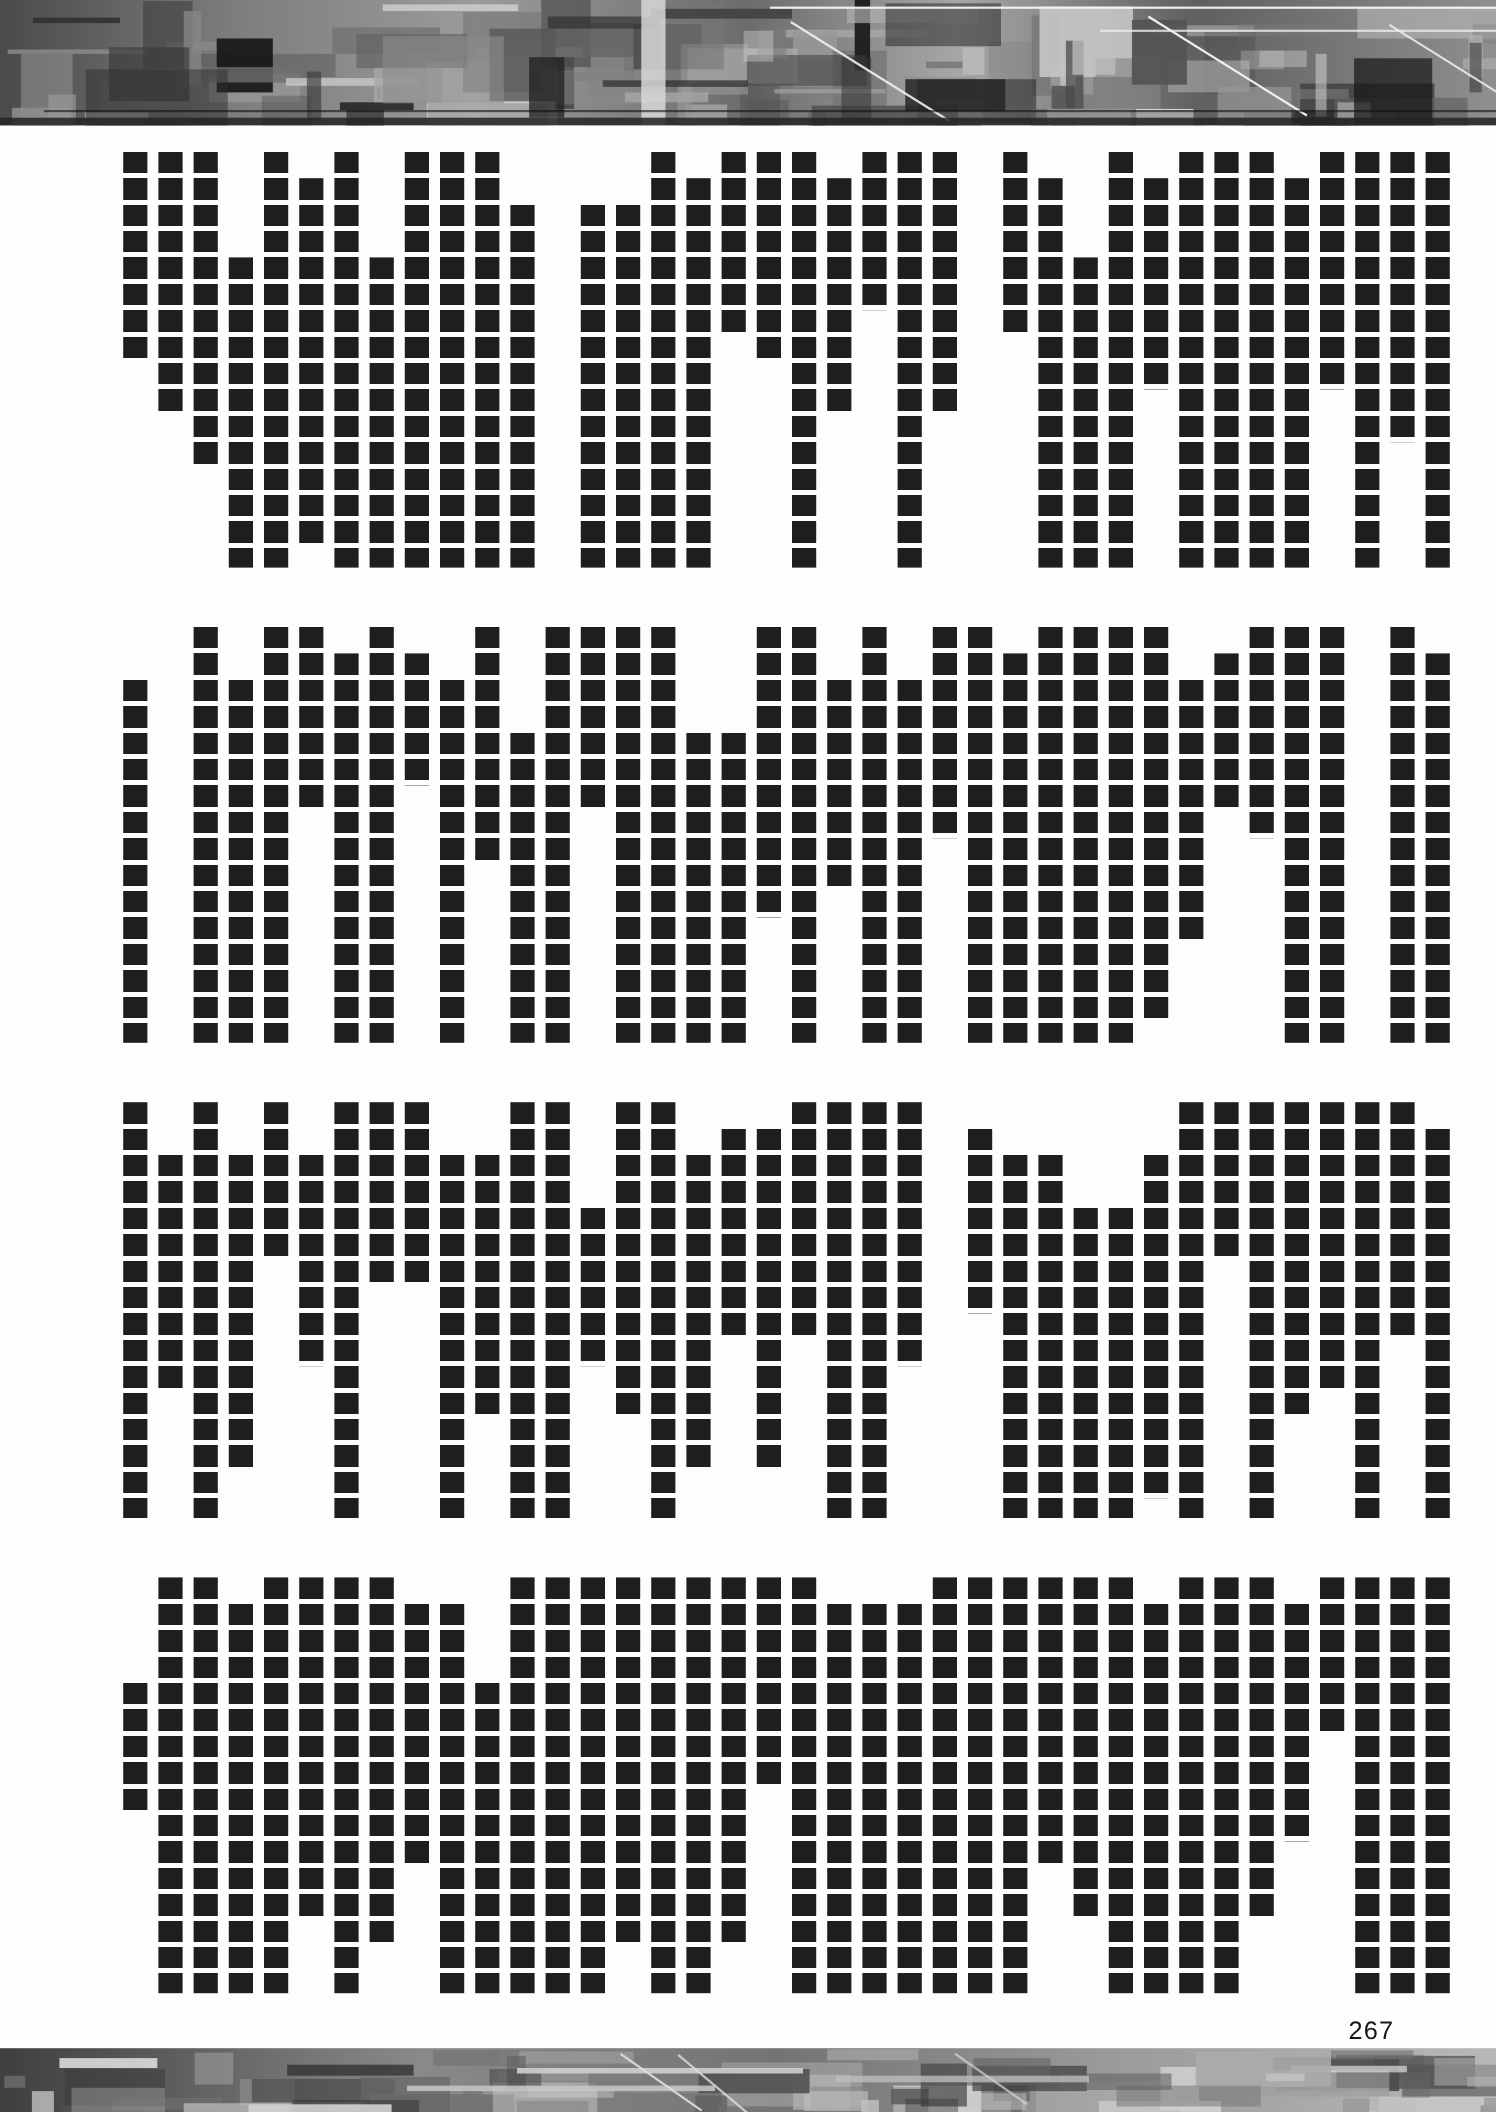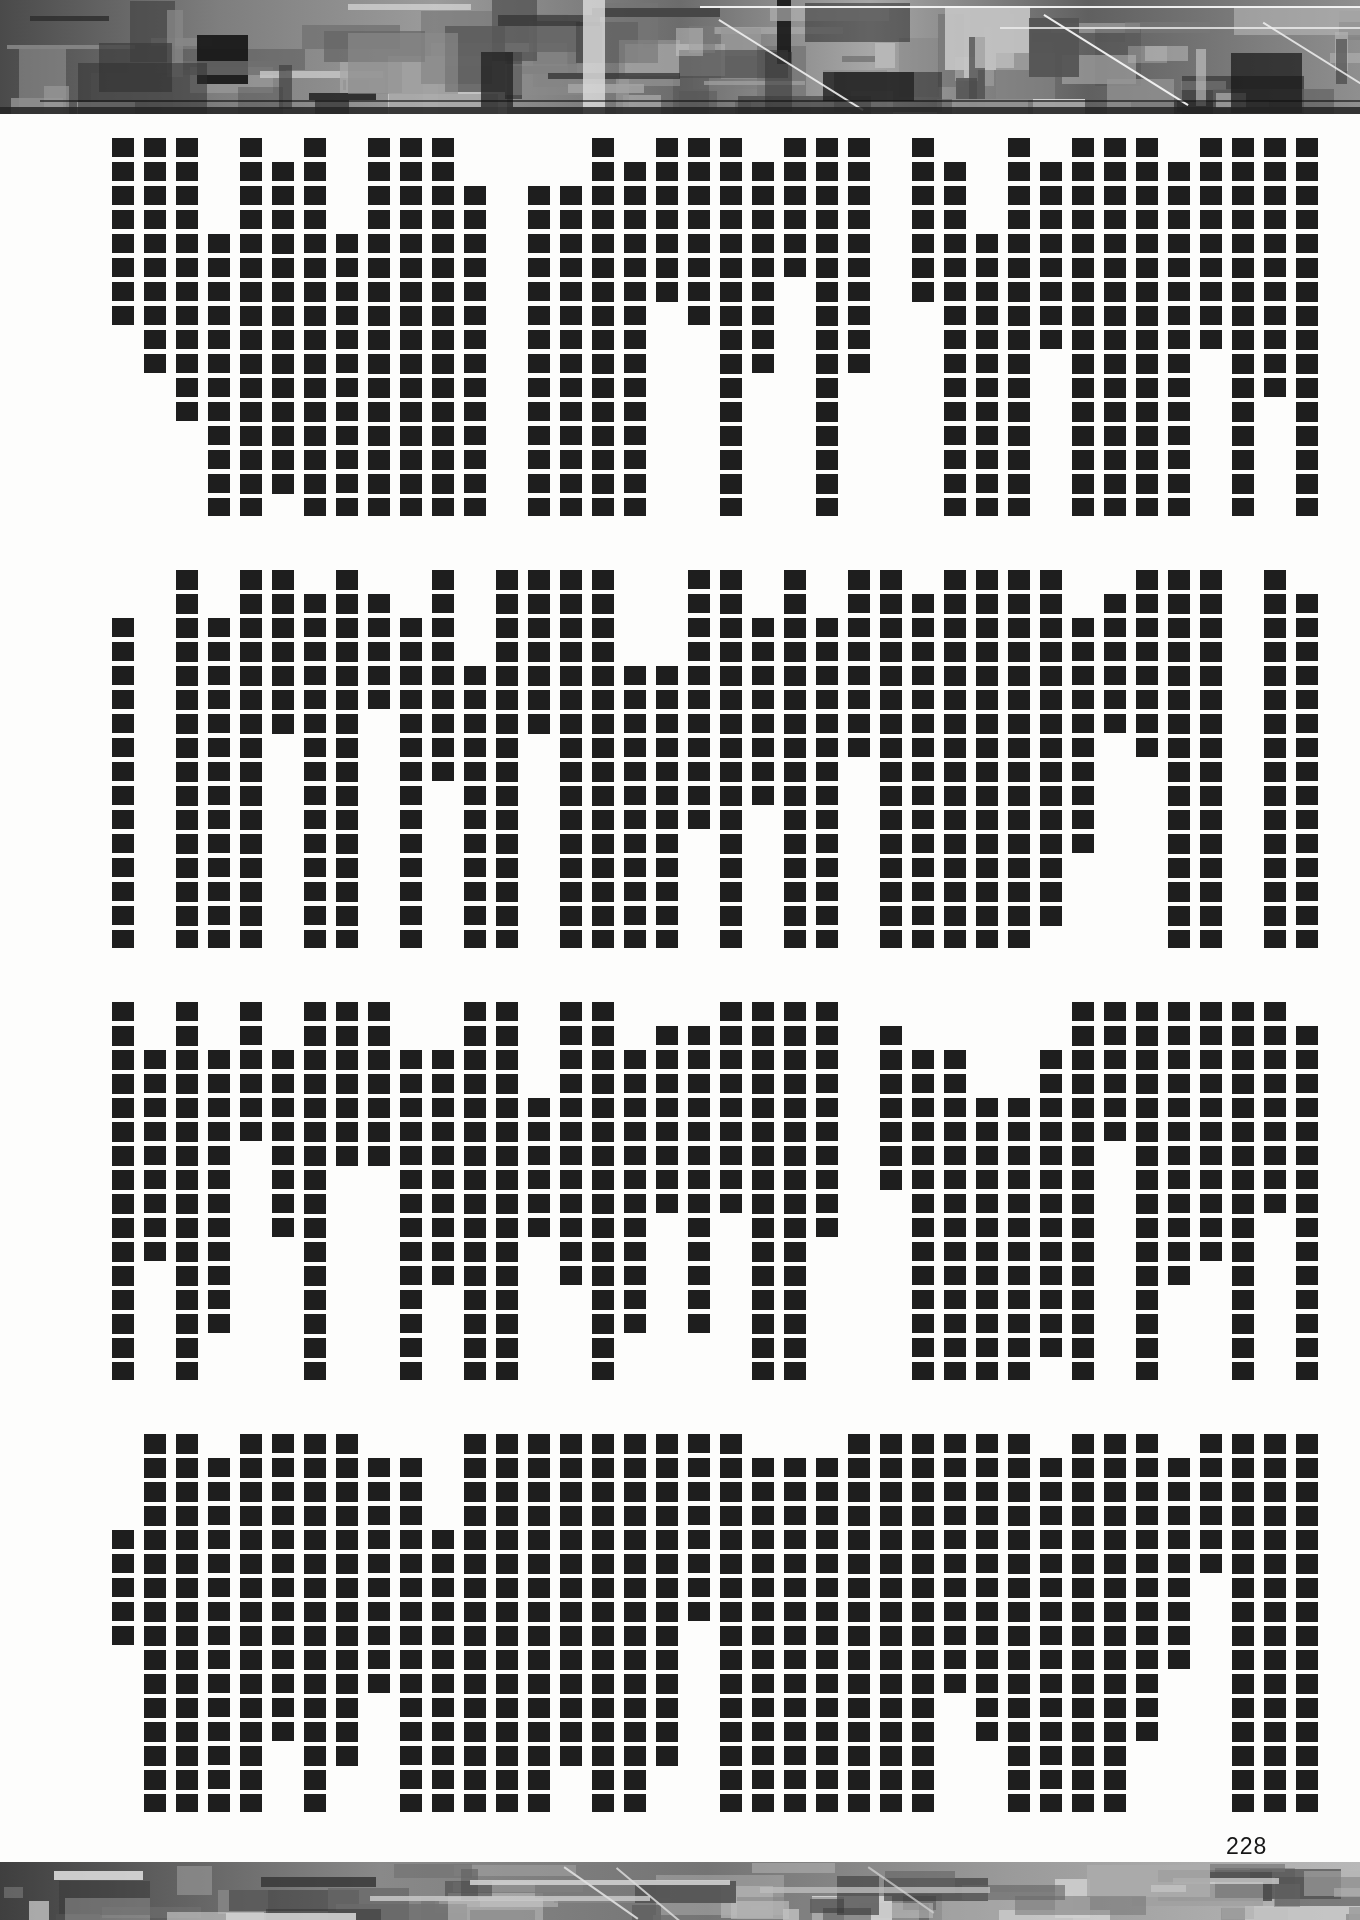--- a/index.html
+++ b/index.html
@@ -313,21 +313,21 @@
     <div class="tcol" style="margin-top: 0px; height: 336px;"></div>
     <div class="tcol" style="margin-top: 0px; height: 378px;"></div>
     <div class="tcol" style="margin-top: 0px; height: 312px;"></div>
     <div class="tcol" style="margin-top: 0px; height: 378px;"></div>
     <div class="tcol" style="margin-top: 24px; height: 354px;"></div>
     <div class="tcol" style="margin-top: 0px; height: 378px;"></div>
     <div class="tcol" style="margin-top: 0px; height: 378px;"></div>
     <div class="tcol" style="margin-top: 96px; height: 120px;"></div>
   </div>
 
-<div id="pageno">228</div>
+<div id="pageno">267</div>
 
 <div id="ftr" class="collage">
     <div class="rect" style="background: rgb(59, 59, 59); left: 85.1211%; top: 13.0425%; width: 114.817px; height: 31.5046px; opacity: 0.76;"></div>
     <div class="rect" style="background: rgb(74, 74, 74); left: 91.9454%; top: 12.0393%; width: 90.1978px; height: 30.5246px; opacity: 0.7;"></div>
     <div class="rect" style="background: rgb(77, 77, 77); left: 93.7817%; top: 26.4061%; width: 102.935px; height: 28.395px; opacity: 0.57;"></div>
     <div class="rect" style="background: rgb(128, 128, 128); left: 89.7438%; top: 79.6314%; width: 67.1926px; height: 37.2001px; opacity: 0.46;"></div>
     <div class="rect" style="background: rgb(158, 158, 158); left: 33.356%; top: 4.42473%; width: 121.921px; height: 11.7724px; opacity: 0.67;"></div>
     <div class="rect" style="background: rgb(120, 120, 120); left: 7.47363%; top: 76.7488%; width: 99.4842px; height: 11.4783px; opacity: 0.39;"></div>
     <div class="rect" style="background: rgb(120, 120, 120); left: 30.97%; top: 60.6031%; width: 45.9797px; height: 25.0273px; opacity: 0.92;"></div>
     <div class="rect" style="background: rgb(135, 135, 135); left: 16.0125%; top: 47.6136%; width: 50.2931px; height: 24.3969px; opacity: 0.83;"></div>

